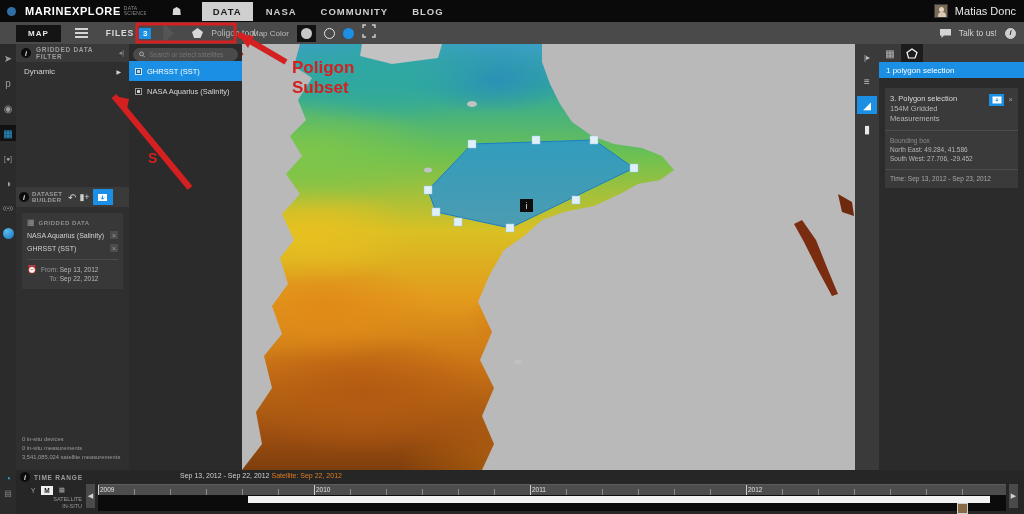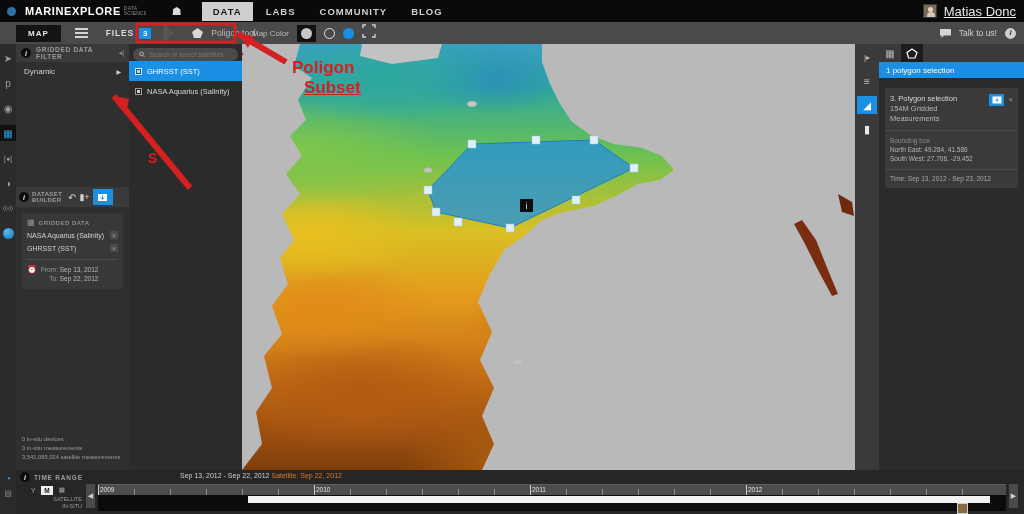--- a/index.html
+++ b/index.html
@@ -44,21 +44,21 @@
     border: 1px solid #3a3a3a; position: relative; overflow: hidden;
   }
   .avatar::after {
     content: ""; position: absolute; left: 3px; top: 7px;
     width: 8px; height: 8px; border-radius: 50% 50% 0 0; background: #d9c8b4;
   }
   .avatar::before {
     content: ""; position: absolute; left: 4.5px; top: 2px;
     width: 5px; height: 5px; border-radius: 50%; background: #e3d4c2;
   }
-  .user-name { color: #e8e8e8; font-size: 13px; white-space: nowrap; text-decoration: underline; }
+  .user-name { color: #e8e8e8; font-size: 11px; white-space: nowrap; }
 
   
   .toolbar {
     position: absolute; left: 0; top: 22px; width: 1024px; height: 22px;
     background: #4a4a4a; display: flex; align-items: center;
   }
   .tb-map-btn {
     background: #141414; color: #e6e6e6; font-size: 8px; font-weight: bold;
     letter-spacing: 1px; padding: 4px 12px; margin-left: 16px; cursor: pointer;
   }
@@ -303,21 +303,21 @@
 
 <div id="app">
 
   <div class="topnav">
     <div class="logo-dot"></div>
     <div class="logo-text">MARINEXPLORE</div>
     <div class="logo-sub">DATA SCIENCE</div>
     <div class="home-icon">☗</div>
     <div class="nav-items">
       <div class="nav-item active">DATA</div>
-      <div class="nav-item">LABS</div>
+      <div class="nav-item">NASA</div>
       <div class="nav-item">COMMUNITY</div>
       <div class="nav-item">BLOG</div>
     </div>
     <div class="topnav-right">
       <div class="avatar"></div>
       <div class="user-name">Matias Donc</div>
     </div>
   </div>
 
   <div class="toolbar">
@@ -510,21 +510,21 @@
 
     <path d="M190,188 L114,96" stroke="#d42020" stroke-width="6" fill="none"></path>
     <path d="M114,96 l15,3 l-3,14 Z" fill="#d42020"></path>
 
     <path d="M960,212 L1000,118" stroke="#d42020" stroke-width="6" fill="none"></path>
     <path d="M1000,118 l-13,7 l-3,-14 Z" fill="#d42020"></path>
   </svg>
 
   <div class="annot annot-poligon">
     <div>Poligon</div>
-    <div style="margin-left:12px;text-decoration:underline;">Subset</div>
+    <div style="">Subset</div>
   </div>
   <div class="annot annot-s">S</div>
   <div class="annot annot-dl">
     <div>Download</div>
     <div>Data</div>
   </div>
 
   <div class="rrail">
     <div class="rrail-ico" style="font-size:8px;">|▸</div>
     <div class="rrail-ico">≡</div>

